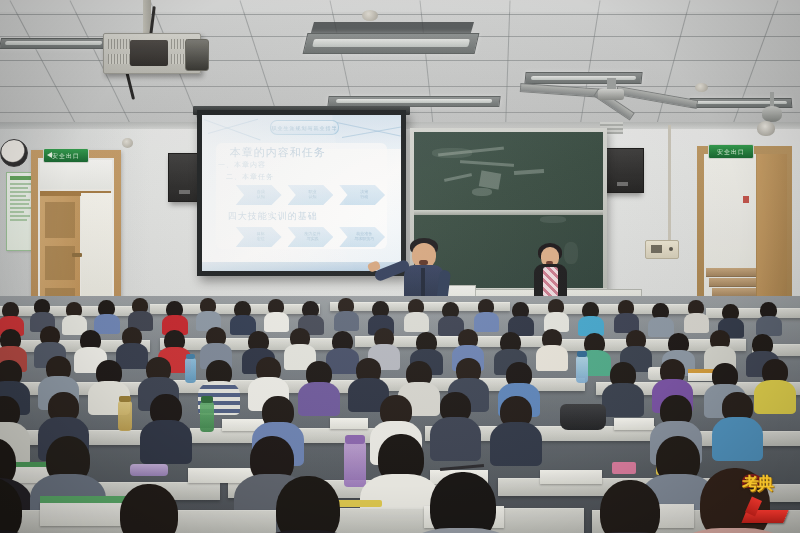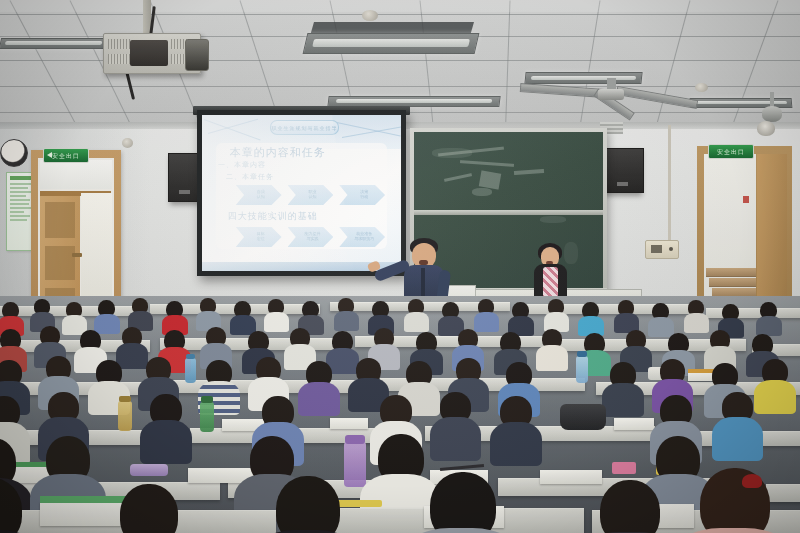--- a/index.html
+++ b/index.html
@@ -797,14 +797,19 @@
     <div class="stud" style="left:700px;top:172px">
         <div class="s-head" style="width:70px;height:74px;background:#2e1d15"></div>
         <div class="s-body abs" style="left:-28px;top:60px;width:122px;height:70px;background:#edb9b0"></div>
       </div>
     <div class="abs" style="left:742px;top:178px;width:20px;height:14px;background:#a01c1c;border-radius:50% 50% 30% 30%"></div>
   </div>
 
   <div id="warm" class="abs"></div>
   <div id="grade" class="abs"></div>
 
+  <div id="watermark" class="abs">
+    <div class="cn">考典</div>
+    <div class="swoosh"></div>
+    <div class="tick"></div>
+  </div>
 
 </div>
 
 </body></html>

